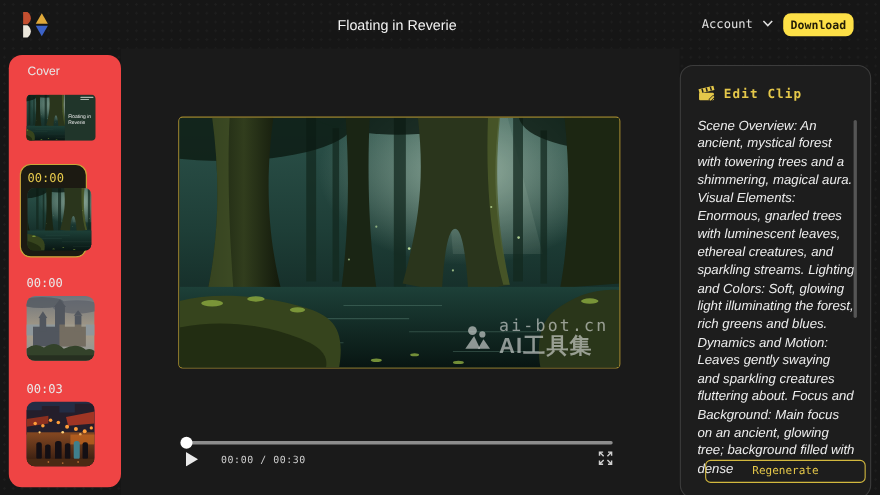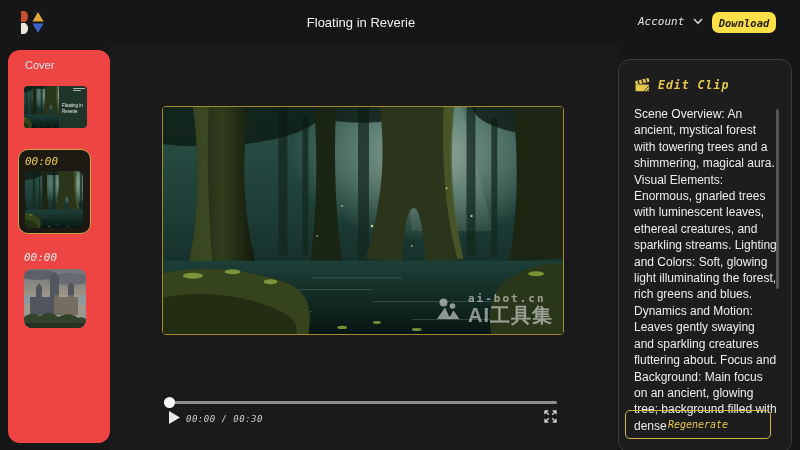--- a/index.html
+++ b/index.html
@@ -8,21 +8,21 @@
     position:relative;
     background:#161616;
     font-family:"Liberation Sans", sans-serif;
     color:#e8e8e8;
   }
   body::before{ 
     content:""; position:absolute; inset:0;
     background-image:radial-gradient(#242424 1px, transparent 1px);
     background-size:8px 8px; opacity:.55; pointer-events:none;
   }
-  .mono { font-family:"DejaVu Sans Mono", monospace;font-style:italic; }
+  .mono { font-family:"DejaVu Sans Mono", monospace; }
 
   
   .header{ position:absolute; left:0; top:0; width:800px; height:44px; }
   .logo{ position:absolute; left:18px; top:9px; width:26px; height:26px; }
   .app-title{ position:absolute; left:361px; top:15px; transform:translateX(-50%);
     font-size:13px; color:#f2f2f2; white-space:nowrap; }
   .account{ position:absolute; left:638px; top:15px; display:flex; align-items:center; gap:9px;
     font-size:11px; color:#e3e3e3; cursor:pointer; }
   .download-btn{ position:absolute; left:712px; top:12px; width:64px; height:21px;
     background:#fde047; color:#221d07; border:none; border-radius:7px;
@@ -37,58 +37,58 @@
   .cover-label{ position:absolute; left:17px; top:9px; font-size:11px; color:#e6e6e6; }
   .cover-thumb{ position:absolute; left:16px; top:36px; width:63px; height:42px;
     border-radius:4px; overflow:hidden; display:flex; cursor:pointer; }
   .cover-thumb .art{ width:35px; height:42px; flex:none; }
   .cover-right{ flex:1; background:#20352a; position:relative; }
   .cover-title{ position:absolute; left:3px; top:17px; width:22px;
     font-size:4.5px; line-height:1.3; color:#eee; }
   .cover-mark{ position:absolute; right:2px; top:2px; width:12px; height:4px; opacity:.8; }
   .cover-mark i{ display:block; background:#cfd8cf; height:1px; margin-bottom:1px; border-radius:1px; }
 
-  .clip-card{ position:absolute; left:10px; width:73px; cursor:pointer; }
+  .clip-card{ position:absolute; left:10px; width:61px; cursor:pointer; }
   .clip-card.selected{ top:99px; height:85px; border:1.5px solid #c8a83a; border-radius:10px;
     padding:5px 6px; background:#1c1a12; }
   .clip-ts{ font-size:11px; color:#e9e9e9; display:block; }
   .selected .clip-ts{ color:#e6c94c; }
   .clip-img{ display:block; border-radius:6px; overflow:hidden; margin-top:3px; }
   .clip2{ top:201px; left:16px; } .clip3{ top:297px; left:16px; }
   .clip2 .clip-img, .clip3 .clip-img{ margin-top:5px; border-radius:8px; }
 
   
   .video{ position:absolute; left:162px; top:106px; width:402px; height:229px;
     border:1.5px solid #a3892e; border-radius:4px; overflow:hidden; background:#0d1f1c; }
   .video svg.fill{ position:absolute; inset:0; width:100%; height:100%; }
   .watermark{ position:absolute; right:10px; bottom:8px; display:flex; align-items:center; gap:7px;
     color:rgba(228,230,228,.6); }
   .wm-text{ display:flex; flex-direction:column; line-height:1.05; }
-  .wm-line1{ font-size:11px; font-weight:bold; letter-spacing:2px; font-family:"DejaVu Sans Mono", monospace; }
+  .wm-line1{ font-size:15px; font-weight:normal; letter-spacing:2px; font-family:"DejaVu Sans Mono", monospace; }
   .wm-line2{ font-size:20px; font-weight:bold; letter-spacing:1px; }
 
   
   .progress{ position:absolute; left:165px; top:401px; width:392px; height:3px;
     background:#8d8d8d; border-radius:2px; cursor:pointer; }
   .progress-handle{ position:absolute; left:-1px; top:-4px; width:11px; height:11px;
     background:#ffffff; border-radius:50%; cursor:grab; }
   .play-btn{ position:absolute; left:168px; top:411px; width:12px; height:13px; cursor:pointer; background:none; border:none; }
-  .time-text{ position:absolute; left:186px; top:414px; font-size:9px; color:#cfcfcf; letter-spacing:.5px; }
+  .time-text{ position:absolute; left:201px; top:414px; font-size:9px; color:#cfcfcf; letter-spacing:.5px; }
   .fullscreen-btn{ position:absolute; left:543px; top:409px; width:15px; height:15px; cursor:pointer; background:none; border:none; }
 
   
   .edit-panel{ position:absolute; left:618px; top:48px; width:174px; height:394px;
     background:#1d1d1d; border:1px solid #3c3c3c; border-radius:12px;margin-top:11px; }
   .edit-header{ position:absolute; left:15px; top:17px; display:flex; align-items:center; gap:7px;
     color:#e5c84a; font-size:11.5px; font-weight:bold; letter-spacing:1px; }
   .edit-desc{ position:absolute; left:15px; top:46px; width:144px;
-    font-size:12px; line-height:16.4px; color:#ededed; cursor:text; }
+    font-size:12px; line-height:16.4px; color:#ededed; cursor:text;font-style:italic; }
   .panel-scrollbar{ position:absolute; left:157px; top:49px; width:3px; height:180px;
     background:#555; border-radius:2px; cursor:pointer; }
-  .regen-btn{ position:absolute; left:6px; bottom:13px; width:146px; height:29px;
+  .regen-btn{ position:absolute; left:22px; bottom:13px; width:146px; height:21px;
     background:transparent; border:1px solid #d2b83e; border-radius:5px;
     color:#e5c84a; font-size:10px; cursor:pointer; }
 </style>
 </head>
 <body>
 
 <svg width="0" height="0" style="position:absolute" aria-hidden="true">
   <defs>
     <linearGradient id="g-sky" x1="0" y1="0" x2="0" y2="1">
       <stop offset="0" stop-color="#2c524a"></stop>
@@ -272,20 +272,26 @@
       </svg>
   </div>
 
   <div class="clip-card clip2">
     <span class="clip-ts mono">00:00</span>
     <svg class="clip-img" width="62" height="59" viewBox="0 0 62 59">
         <use href="#castle-scene"></use>
       </svg>
   </div>
 
+  <div class="clip-card clip3">
+    <span class="clip-ts mono">00:03</span>
+    <svg class="clip-img" width="62" height="59" viewBox="0 0 62 59">
+        <use href="#market-scene"></use>
+      </svg>
+  </div>
 </div>
 
 <div class="video">
   <svg class="fill" viewBox="0 0 402 229" preserveAspectRatio="xMidYMid slice">
       <use href="#forest-scene"></use>
     </svg>
   <div class="watermark">
     <svg width="26" height="26" viewBox="0 0 26 26" fill="currentColor">
       <circle cx="8.5" cy="5.5" r="4"></circle>
         <circle cx="17.5" cy="9" r="2.8"></circle>

